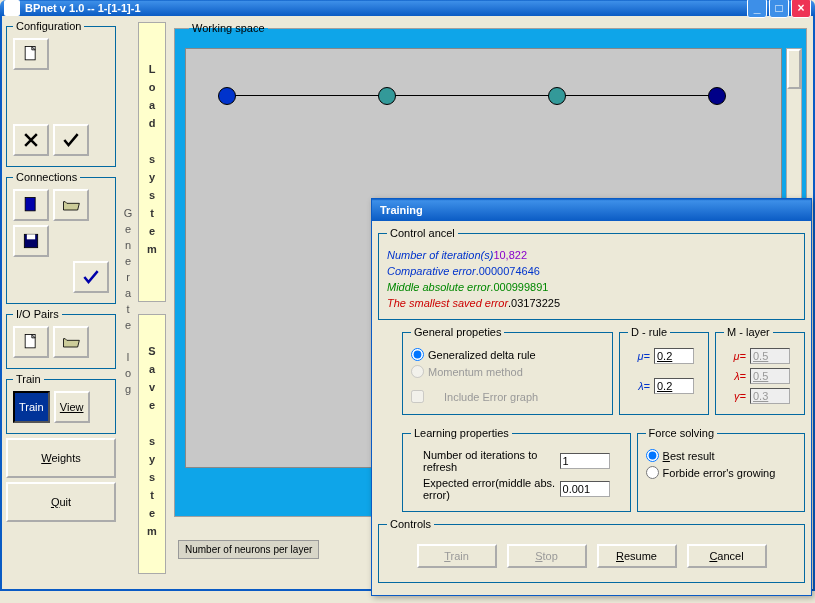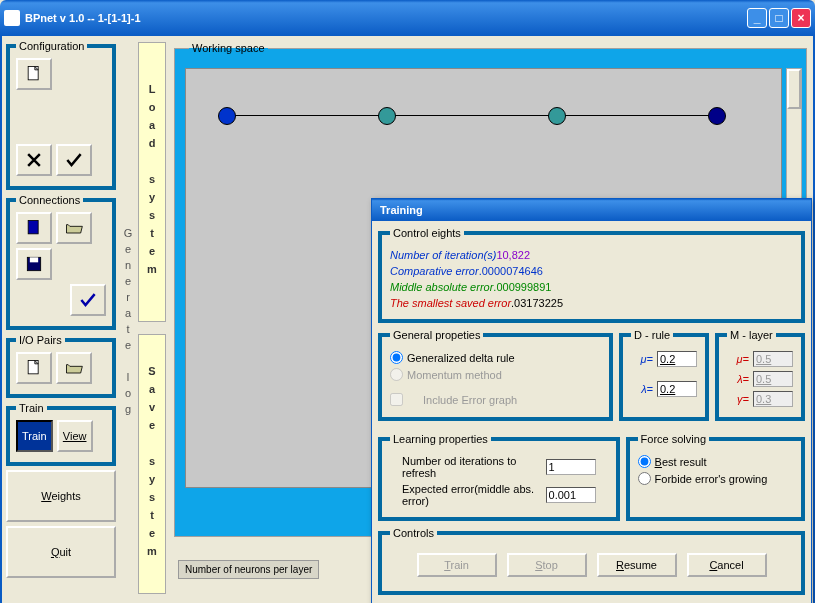--- a/index.html
+++ b/index.html
@@ -1,31 +1,31 @@
 <!DOCTYPE html>
 <html><head>
 <meta charset="utf-8">
 <style>
 *{box-sizing:border-box;margin:0;padding:0;font-family:Tahoma,Arial,sans-serif;font-size:11px;}
 body{background:#ece9d8;overflow:hidden;width:815px;height:603px;}
-.titlebar{background:linear-gradient(to bottom,#0a5bc4 0%,#3d8fe8 8%,#0a5bc4 100%);height:36px;display:flex;align-items:center;padding:0 4px;color:#fff;font-weight:bold;border-radius:6px 6px 0 0;}
+.titlebar{background:linear-gradient(to bottom,#0a5bc4 0%,#3d8fe8 8%,#0a5bc4 100%);height:16px;display:flex;align-items:center;padding:0 4px;color:#fff;font-weight:bold;border-radius:6px 6px 0 0;}
 .titlebar .icon{width:16px;height:16px;background:#fff;margin-right:5px;border-radius:2px;}
 .titlebar .title{flex:1;}
 .winbtns{display:flex;gap:2px;}
 .winbtn{width:20px;height:20px;border:1px solid #fff;border-radius:3px;display:flex;align-items:center;justify-content:center;font-weight:bold;font-size:12px;cursor:pointer;}
 .winbtn.min{background:#3d8fe8;}
 .winbtn.max{background:#3d8fe8;}
 .winbtn.close{background:#e35;}
 .mainarea{display:flex;height:575px;background:#ece9d8;border:2px solid #0a5bc4;border-top:none;}
 .leftpanel{width:118px;padding:4px;display:flex;flex-direction:column;gap:4px;}
-fieldset{border:4px solid #0369a1;padding:6px;background:#ece9d8;}
+fieldset{border:1px solid #0369a1;padding:6px;background:#ece9d8;}
 legend{font-size:11px;padding:0 3px;}
 .btn{background:#ece9d8;border:2px outset #fff;padding:4px;cursor:pointer;display:inline-flex;align-items:center;justify-content:center;min-width:36px;min-height:32px;}
 .btn svg{width:20px;height:20px;}
-.wide-btn{width:100%;padding:18px;text-align:center;background:#ece9d8;border:2px outset #fff;cursor:pointer;}
+.wide-btn{width:100%;padding:12px;text-align:center;background:#ece9d8;border:2px outset #fff;cursor:pointer;}
 .btnrow{display:flex;gap:4px;margin-bottom:4px;}
 .vertstrip{width:16px;background:#ece9d8;display:flex;flex-direction:column;align-items:center;justify-content:center;padding:20px 0;}
 .vertstrip span{writing-mode:vertical-lr;text-orientation:upright;letter-spacing:4px;color:#555;}
 .yellowstrip{width:28px;background:#ffffcc;border:1px solid #aaa;display:flex;flex-direction:column;align-items:center;justify-content:center;margin:6px 2px;}
 .yellowstrip span{writing-mode:vertical-lr;text-orientation:upright;letter-spacing:6px;font-weight:bold;color:#333;}
 .workarea{flex:1;padding:6px;position:relative;}
 .workfield{border:1px solid #a0a0a0;height:495px;background:#0ea5e9;position:relative;}
 .workfield legend{margin-left:8px;}
 .canvas{position:absolute;top:14px;left:10px;right:24px;height:420px;background:#c8c8c8;border:1px solid #888;}
 .node{position:absolute;width:18px;height:18px;border-radius:50%;border:1px solid #000;}
@@ -36,21 +36,21 @@
 .dialog{position:absolute;left:371px;top:198px;width:441px;background:#ece9d8;border:1px solid #0a5bc4;box-shadow:2px 2px 6px rgba(0,0,0,0.3);}
 .dlgtitle{background:linear-gradient(to bottom,#0a5bc4 0%,#3d8fe8 8%,#0a5bc4 100%);padding:5px 8px;color:#fff;font-weight:bold;}
 .dlgbody{padding:6px;}
 .dlgbody fieldset{margin-bottom:6px;padding:8px;}
 .statrow{display:flex;justify-content:flex-start;padding:2px 0;}
 .statrow .lbl{font-style:italic;}
 .blue{color:#0033cc;}
 .green{color:#008800;}
 .red{color:#cc0000;}
 .purple{color:#8800cc;}
-.proprow{display:flex;gap:6px;}
+.proprow{display:flex;gap:6px;margin-left:24px;}
 .proprow fieldset{flex:1;}
 .radio-row{display:flex;align-items:center;gap:4px;padding:2px 0;}
 .radio-row input{margin:0;}
 .disabled{color:#999;}
 .field-row{display:flex;align-items:center;gap:4px;padding:2px 0;}
 .field-row .sym{font-style:italic;width:22px;text-align:right;}
 .field-row input[type=text]{width:40px;border:1px inset #aaa;padding:1px 2px;background:#fff;text-decoration:underline;}
 .field-row input[disabled]{background:#eee;color:#999;}
 .learn-row{display:flex;justify-content:flex-start;align-items:center;padding:2px 12px;}
 .learn-row input{width:50px;border:1px inset #aaa;padding:1px 2px;}
@@ -190,21 +190,21 @@
         </div>
     </fieldset>
     <div class="bottomtab">Number of neurons per layer</div>
   </div>
 </div>
 
 <div class="dialog">
   <div class="dlgtitle">Training</div>
   <div class="dlgbody">
     <fieldset>
-      <legend>Control eights</legend>
+      <legend>Control ancel</legend>
       <div class="statrow">
           <span class="lbl blue">Number of iteration(s)</span>
           <span class="purple">10,822</span>
         </div>
       <div class="statrow">
           <span class="lbl blue">Comparative error</span>
           <span class="blue">.0000074646</span>
         </div>
       <div class="statrow">
           <span class="lbl green">Middle absolute error</span>

